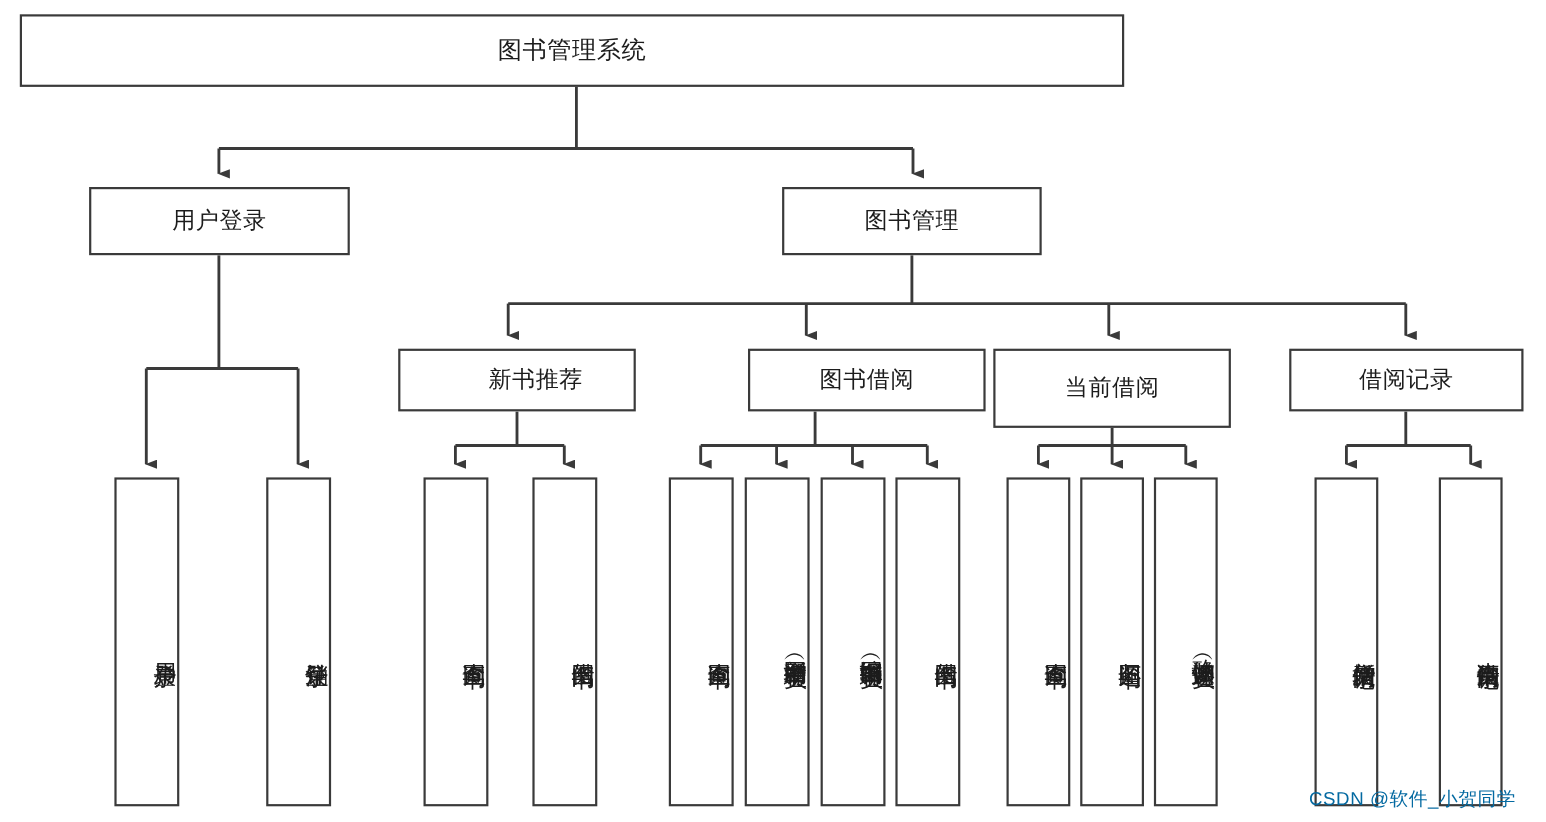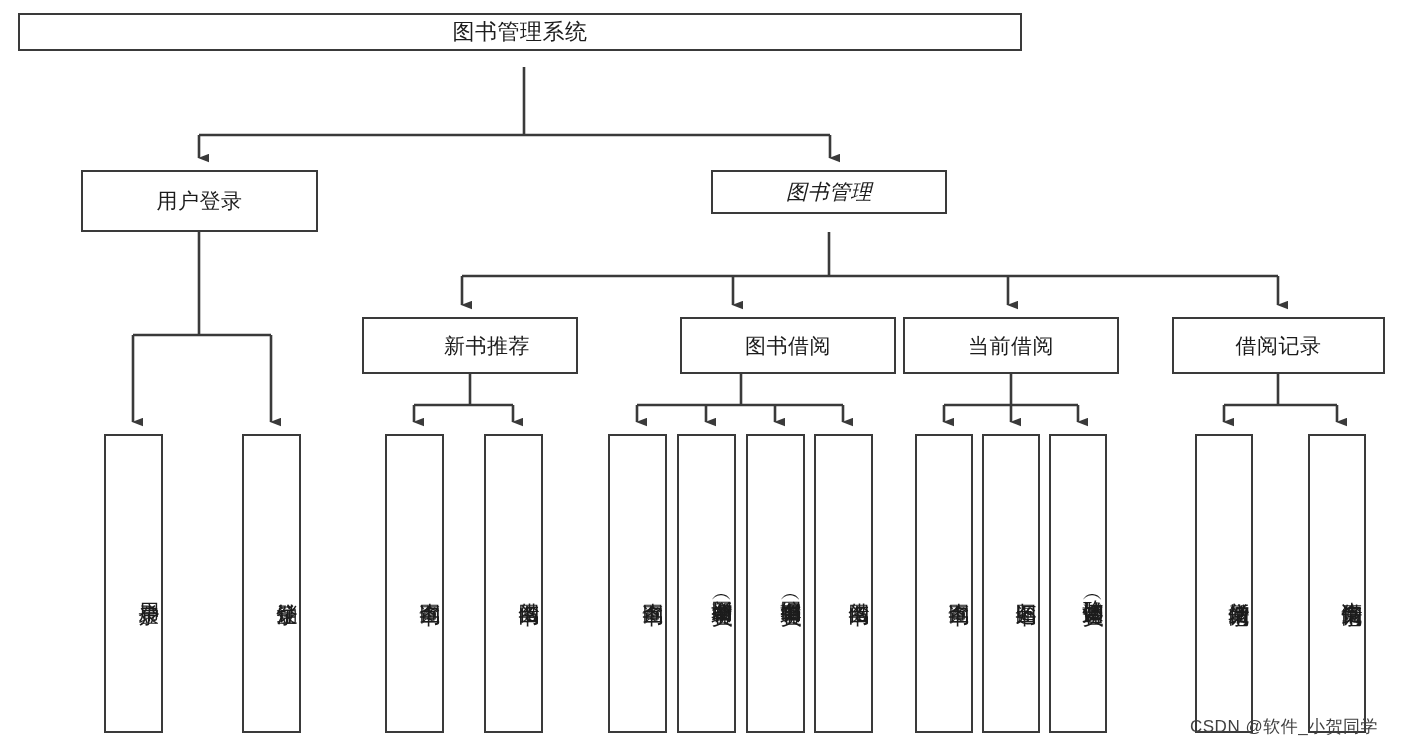--- a/index.html
+++ b/index.html
@@ -55,21 +55,21 @@
     padding-top: 8px;
   }
   .node.v .vlabel {
     writing-mode: vertical-rl;
     text-orientation: upright;
     white-space: nowrap;
   }
   .watermark {
     position: absolute;
     font-size: 17px;
-    color: #404040;
+    color: #0369a1;
     letter-spacing: 0.5px;
     white-space: nowrap;
     pointer-events: none;
   }
 </style>
 </head>
 <body>
 
 <div id="canvas">
 
@@ -116,38 +116,38 @@
       <path d="M 1011 405 L 1011 422" marker-end="url(#arrowhead)"></path>
       <path d="M 1078 405 L 1078 422" marker-end="url(#arrowhead)"></path>
 
       <path d="M 1278 374 L 1278 405"></path>
       <path d="M 1224 405 L 1337 405"></path>
       <path d="M 1224 405 L 1224 422" marker-end="url(#arrowhead)"></path>
       <path d="M 1337 405 L 1337 422" marker-end="url(#arrowhead)"></path>
     </g>
   </svg>
 
-  <div class="node h root" style="left:18px; top:13px; width:1004px; height:38px;">
+  <div class="node h root" style="left:18px; top:13px; width:1004px; height:66px;">
     <span>图书管理系统</span>
   </div>
 
   <div class="node h" style="left:81px; top:170px; width:237px; height:62px;">
     <span>用户登录</span>
   </div>
-  <div class="node h" style="left:711px; top:170px; width:236px; height:44px;font-style:italic;">
+  <div class="node h" style="left:711px; top:170px; width:236px; height:62px;">
     <span>图书管理</span>
   </div>
 
   <div class="node h" style="left:362px; top:317px; width:216px; height:57px;padding-left:34px;">
     <span>新书推荐</span>
   </div>
   <div class="node h" style="left:633px; top:317px; width:216px; height:57px;margin-left:47px;">
     <span>图书借阅</span>
   </div>
-  <div class="node h" style="left:903px; top:317px; width:216px; height:57px;">
+  <div class="node h" style="left:903px; top:317px; width:216px; height:72px;">
     <span>当前借阅</span>
   </div>
   <div class="node h" style="left:1172px; top:317px; width:213px; height:57px;align-items:center;">
     <span>借阅记录</span>
   </div>
 
   <div class="node v" style="left:104px; top:434px; width:59px; height:299px;">
     <span class="vlabel">用户登录</span>
   </div>
   <div class="node v" style="left:242px; top:434px; width:59px; height:299px;">

